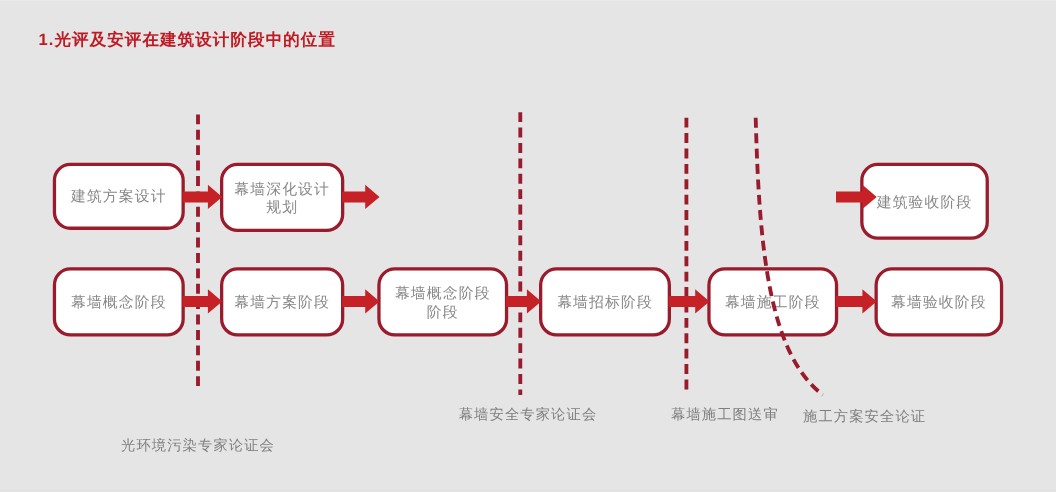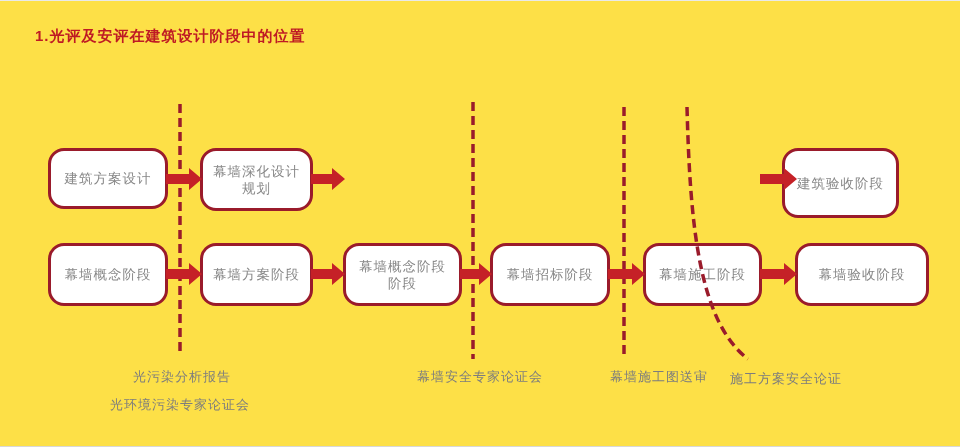--- a/index.html
+++ b/index.html
@@ -5,21 +5,21 @@
   :root{
     --title-red:#bf1a24;
     --box-border:#9a1b2b;
     --arrow-red:#c52127;
     --dash-red:#9a1b2b;
     --box-text:#878787;
     --note-text:#7d7d7d;
   }
   html,body{margin:0;padding:0;background:#fff;}
   .canvas{
-    position:relative;width:960px;height:447px;background:#fde047;overflow:hidden;
+    position:relative;width:960px;height:447px;background:#e5e5e5;overflow:hidden;
     font-family:"Liberation Sans","DejaVu Sans",sans-serif;
     border-top:1px solid #e9e9e9;border-bottom:1px solid #d8d8d8;box-sizing:border-box;padding-left:24px;
   }
   .page-title{
     position:absolute;left:35px;top:26px;
     font-size:15px;font-weight:bold;color:var(--title-red);letter-spacing:1px;
   }
   .box{
     position:absolute;box-sizing:border-box;
     border:3px solid var(--box-border);border-radius:16px;background:#fff;
@@ -63,21 +63,21 @@
   <div class="box" style="left:343px;top:242px;width:119px;height:63px">
     <span>幕墙概念阶段</span>
     <span>阶段</span>
   </div>
   <div class="box" style="left:490px;top:242px;width:120px;height:63px">
     <span>幕墙招标阶段</span>
   </div>
   <div class="box" style="left:643px;top:242px;width:119px;height:63px">
     <span>幕墙施工阶段</span>
   </div>
-  <div class="box" style="left:795px;top:242px;width:134px;height:63px">
+  <div class="box" style="left:795px;top:242px;width:117px;height:63px">
     <span>幕墙验收阶段</span>
   </div>
 
   <svg class="overlay" width="960" height="447" viewBox="0 0 960 447">
     <g>
       <line class="dash-line" x1="180" y1="103" x2="180" y2="352"></line>
       <line class="dash-line" x1="473" y1="101" x2="473" y2="358"></line>
       <line class="dash-line" x1="624" y1="106" x2="624" y2="358"></line>
       <path class="dash-line" d="M687,106 C690,220 698,320 748,358"></path>
     </g>
@@ -86,19 +86,18 @@
       <polygon class="flow-arrow" points="311,173 332,173 332,167 345,178 332,189 332,183 311,183"></polygon>
       <polygon class="flow-arrow" points="760,173 784,173 784,167 797,178 784,189 784,183 760,183"></polygon>
       <polygon class="flow-arrow" points="166,268 189,268 189,262 202,273 189,284 189,278 166,278"></polygon>
       <polygon class="flow-arrow" points="311,268 332,268 332,262 345,273 332,284 332,278 311,278"></polygon>
       <polygon class="flow-arrow" points="460,268 479,268 479,262 492,273 479,284 479,278 460,278"></polygon>
       <polygon class="flow-arrow" points="608,268 632,268 632,262 645,273 632,284 632,278 608,278"></polygon>
       <polygon class="flow-arrow" points="760,268 784,268 784,262 797,273 784,284 784,278 760,278"></polygon>
     </g>
   </svg>
 
-  <div class="footnote" style="left:182px;top:367px">光污染分析报告</div>
   <div class="footnote" style="left:180px;top:395px">光环境污染专家论证会</div>
   <div class="footnote" style="left:480px;top:367px">幕墙安全专家论证会</div>
   <div class="footnote" style="left:659px;top:367px">幕墙施工图送审</div>
   <div class="footnote" style="left:786px;top:369px">施工方案安全论证</div>
 
 </div>
 
 </body></html>

